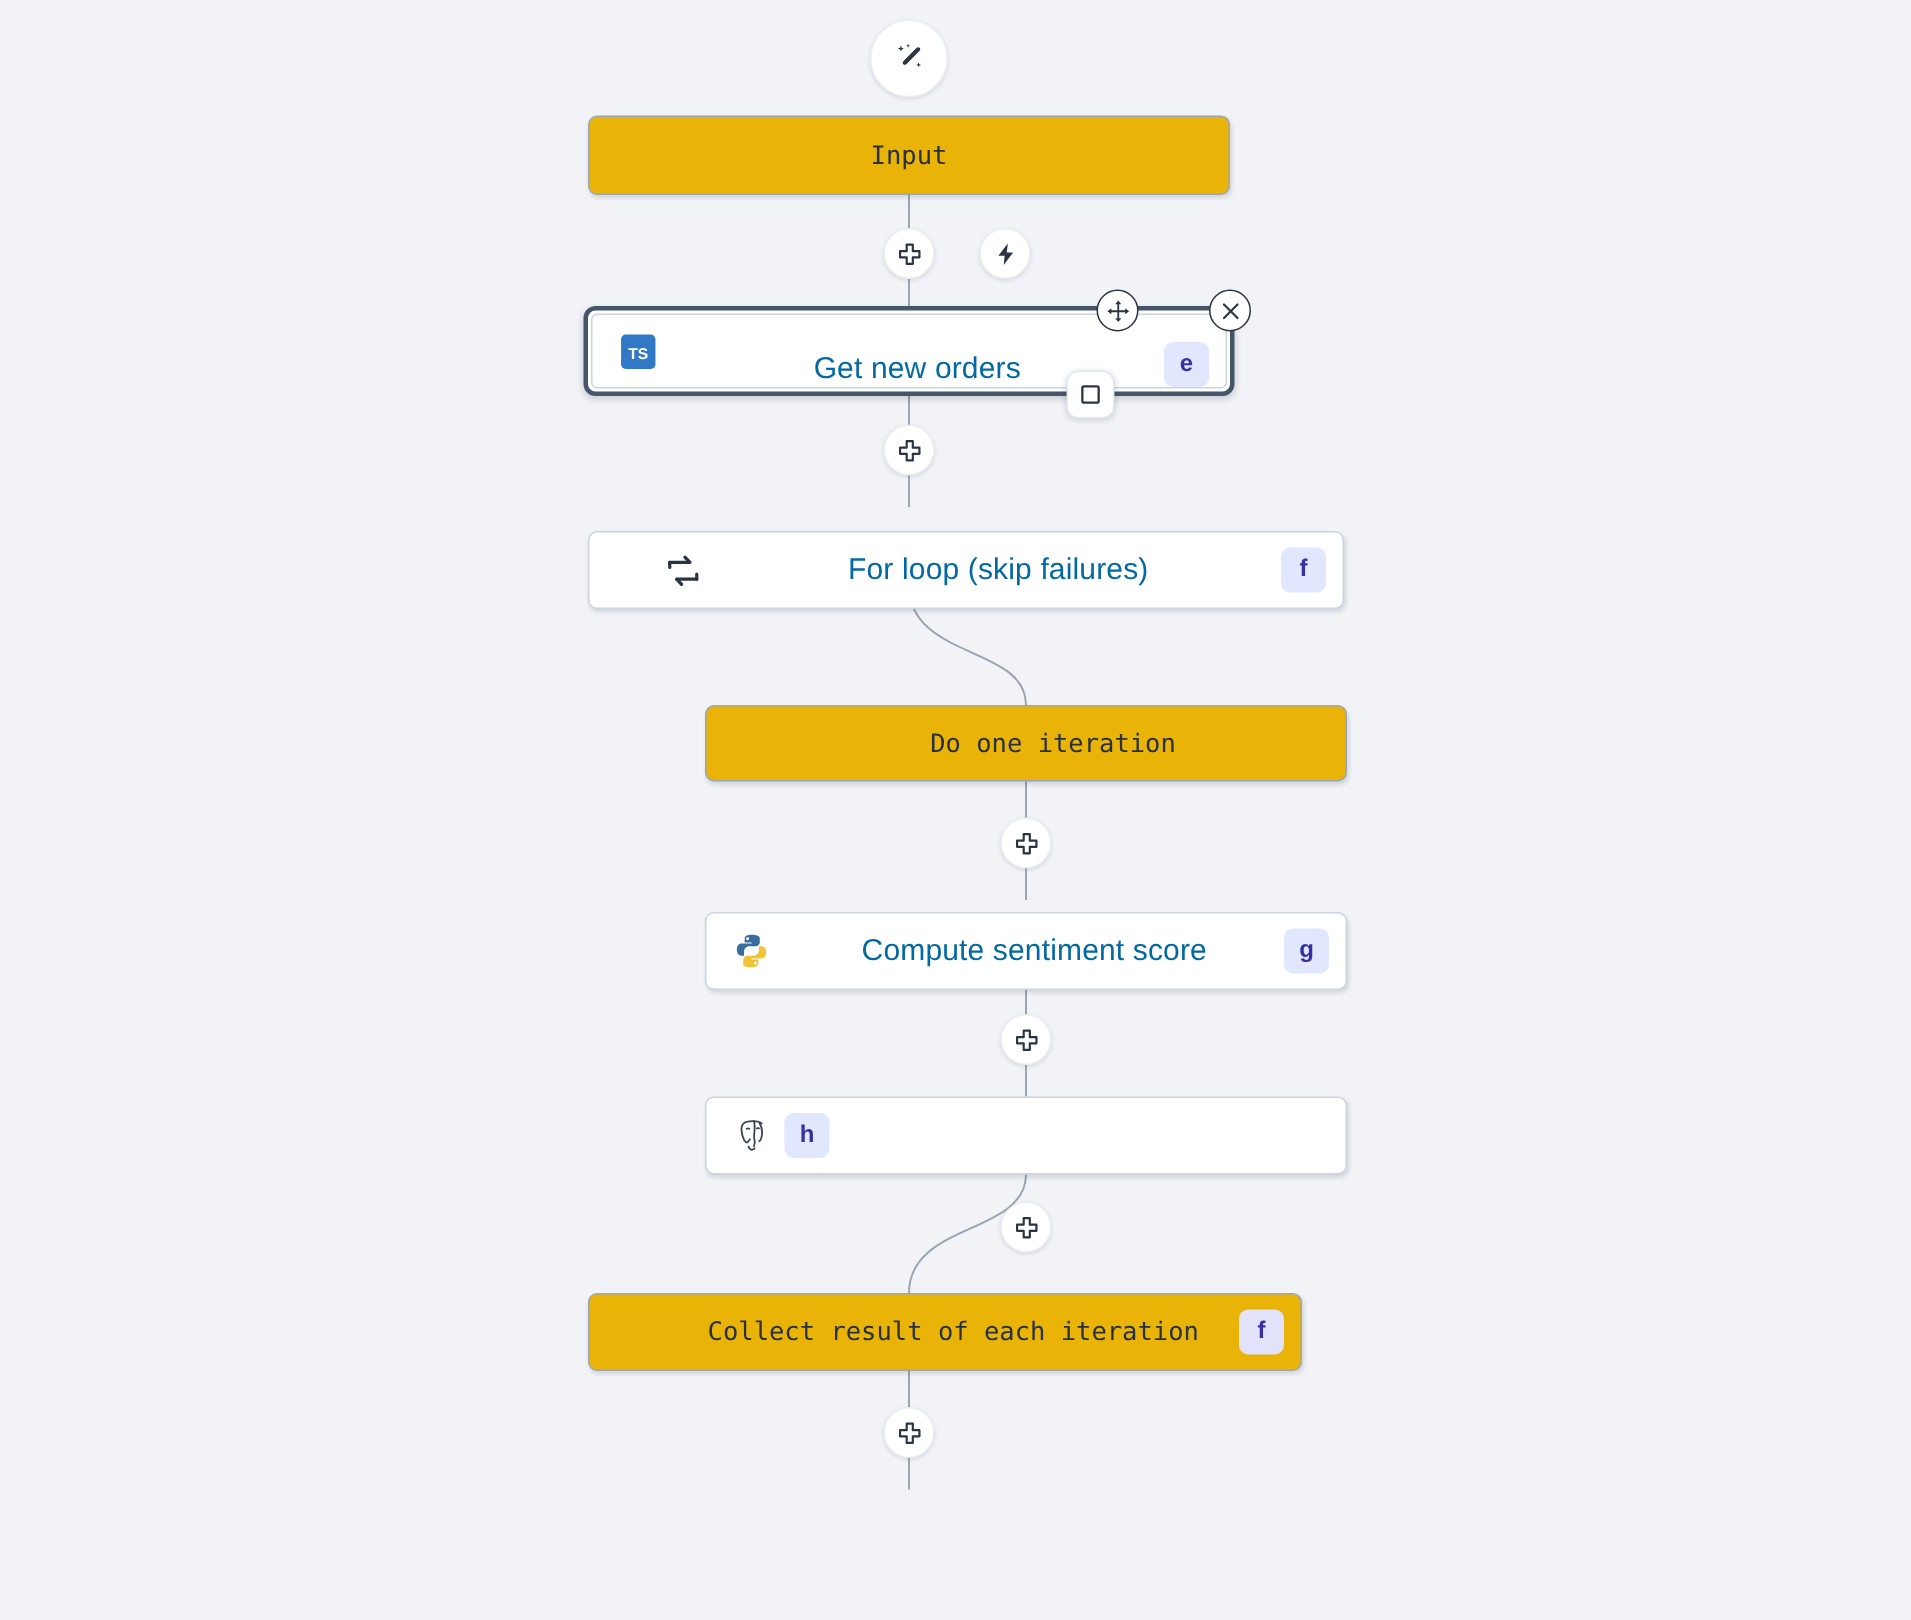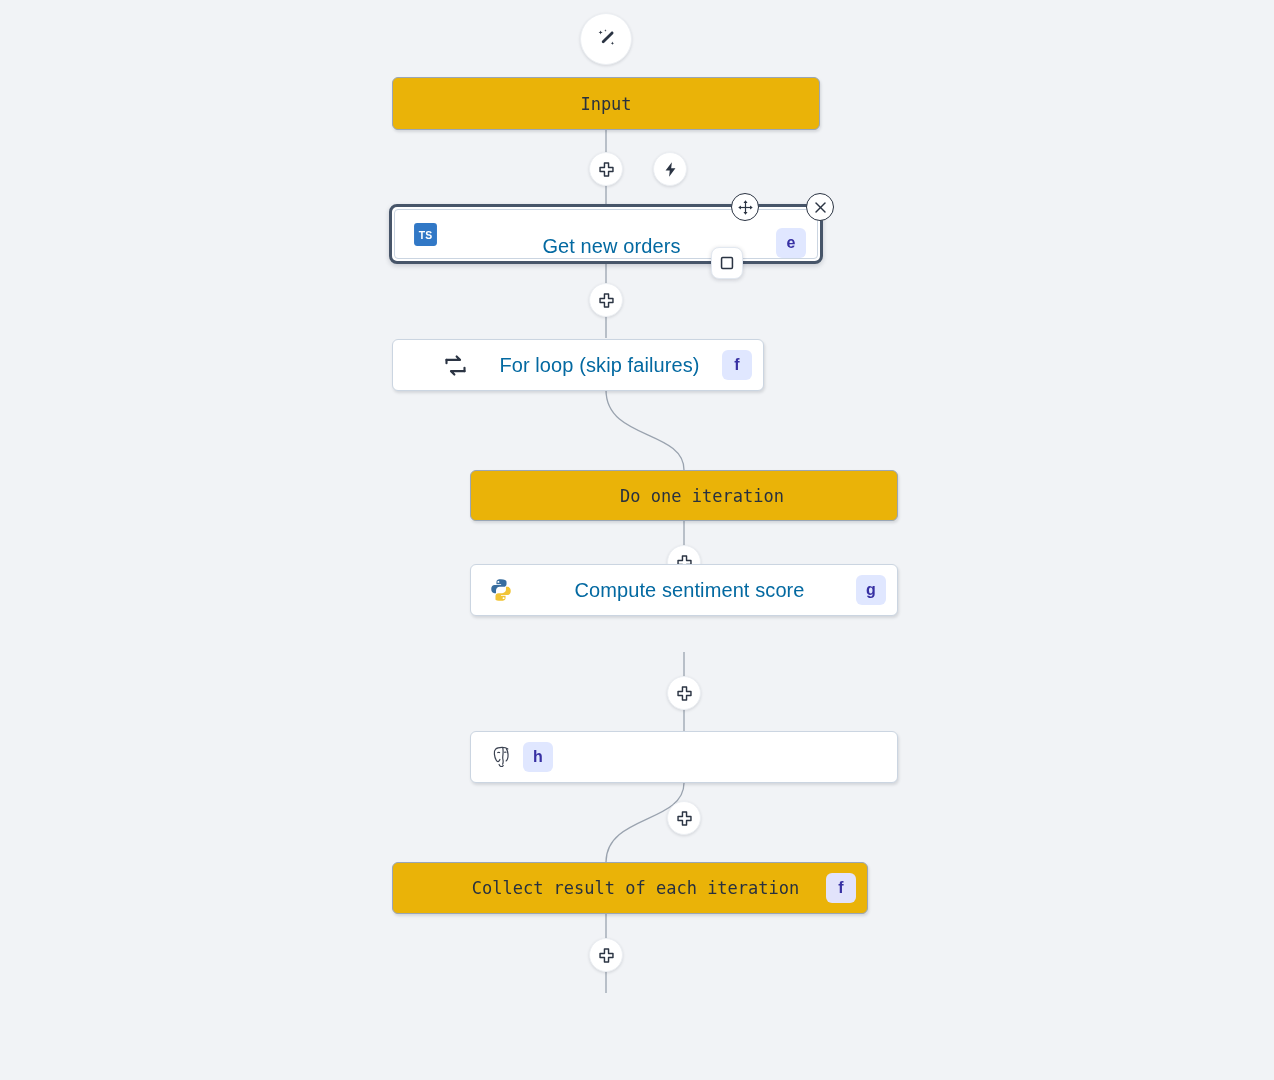--- a/index.html
+++ b/index.html
@@ -239,21 +239,21 @@
       <rect x="3.2" y="3.2" width="13.6" height="13.6" rx="1.4" fill="#ffffff" stroke="#2b3443" stroke-width="1.9"></rect>
     </svg>
   </div>
 
   <div class="round-btn" style="left:589px; top:283px;">
     <svg width="17" height="17" viewBox="0 0 20 20">
       <path d="M7.6 2.4h4.8v5.2h5.2v4.8h-5.2v5.2H7.6v-5.2H2.4V7.6h5.2z" fill="#ffffff" stroke="#2b3443" stroke-width="1.7" stroke-linejoin="round"></path>
     </svg>
   </div>
 
-  <div class="node plain" style="left:392px; top:339px; width:372px; height:52px;padding-left:32px;">
+  <div class="node plain" style="left:392px; top:354px; width:504px; height:52px;padding-left:32px;">
     <span class="node-icon">
       <svg width="27" height="27" viewBox="0 0 24 24" fill="none" stroke="#2b3443" stroke-width="1.9" stroke-linecap="round" stroke-linejoin="round">
         <path d="M4 7h12l-3-3"></path>
         <path d="M4 7v3"></path>
         <path d="M20 17H8l3 3"></path>
         <path d="M20 17v-3"></path>
       </svg>
     </span>
     <span class="node-label">For loop (skip failures)</span>
     <span class="badge">f</span>
@@ -262,21 +262,21 @@
   <div class="node virtual" style="left:470px; top:470px; width:428px; height:51px;padding-left:36px;">
     <span class="node-label">Do one iteration</span>
   </div>
 
   <div class="round-btn" style="left:667px; top:545px;">
     <svg width="17" height="17" viewBox="0 0 20 20">
       <path d="M7.6 2.4h4.8v5.2h5.2v4.8h-5.2v5.2H7.6v-5.2H2.4V7.6h5.2z" fill="#ffffff" stroke="#2b3443" stroke-width="1.7" stroke-linejoin="round"></path>
     </svg>
   </div>
 
-  <div class="node plain" style="left:470px; top:564px; width:428px; height:52px;">
+  <div class="node plain" style="left:470px; top:608px; width:428px; height:52px;">
     <span class="node-icon">
       <svg width="26" height="26" viewBox="0 0 24 24">
         <path d="M11.9 2c-2.2 0-4.1.5-4.1 2.3v2.4h4.3v.7H6.2c-1.9 0-3.2 1.2-3.2 3.7 0 2.4 1.1 3.8 2.9 3.8h1.5v-2.5c0-1.9 1.6-3.3 3.4-3.3h3.6c1.6 0 2.7-1.2 2.7-2.7V4.3C17.1 2.8 15.2 2 11.9 2zM9.6 3.6c.5 0 .9.4.9.9s-.4.9-.9.9-.9-.4-.9-.9.4-.9.9-.9z" fill="#386d9e"></path>
         <path d="M12.1 22c2.2 0 4.1-.5 4.1-2.3v-2.4h-4.3v-.7h5.9c1.9 0 3.2-1.2 3.2-3.7 0-2.4-1.1-3.8-2.9-3.8h-1.5v2.5c0 1.9-1.6 3.3-3.4 3.3H9.6c-1.6 0-2.7 1.2-2.7 2.7v3.1C6.9 21.2 8.8 22 12.1 22zm2.3-1.6c-.5 0-.9-.4-.9-.9s.4-.9.9-.9.9.4.9.9-.4.9-.9.9z" fill="#f1c435"></path>
       </svg>
     </span>
     <span class="node-label">Compute sentiment score</span>
     <span class="badge">g</span>
   </div>
 

